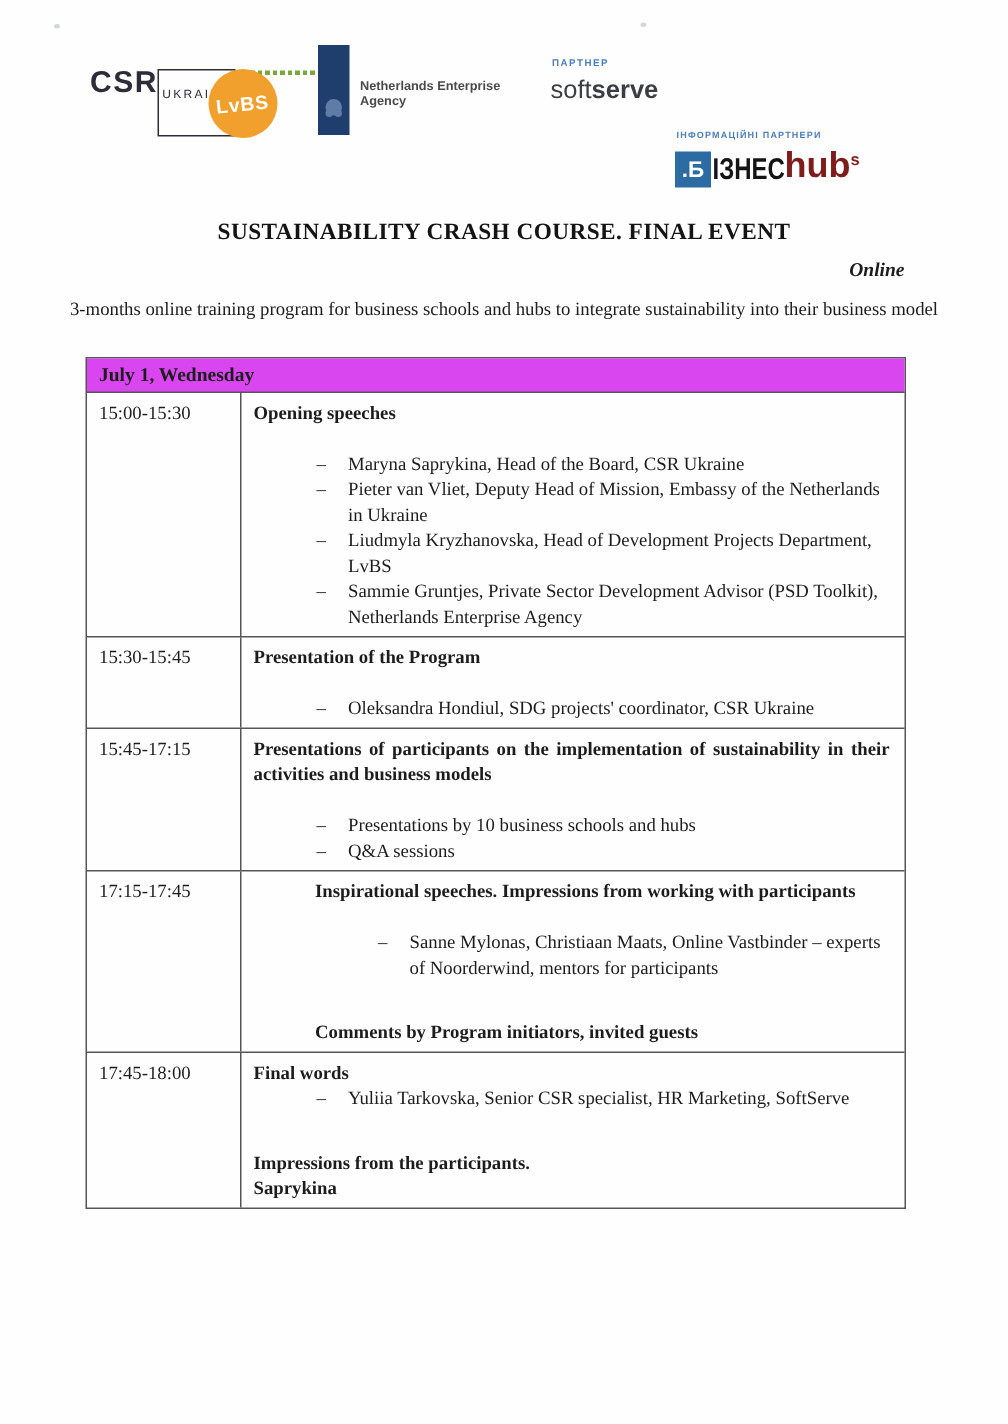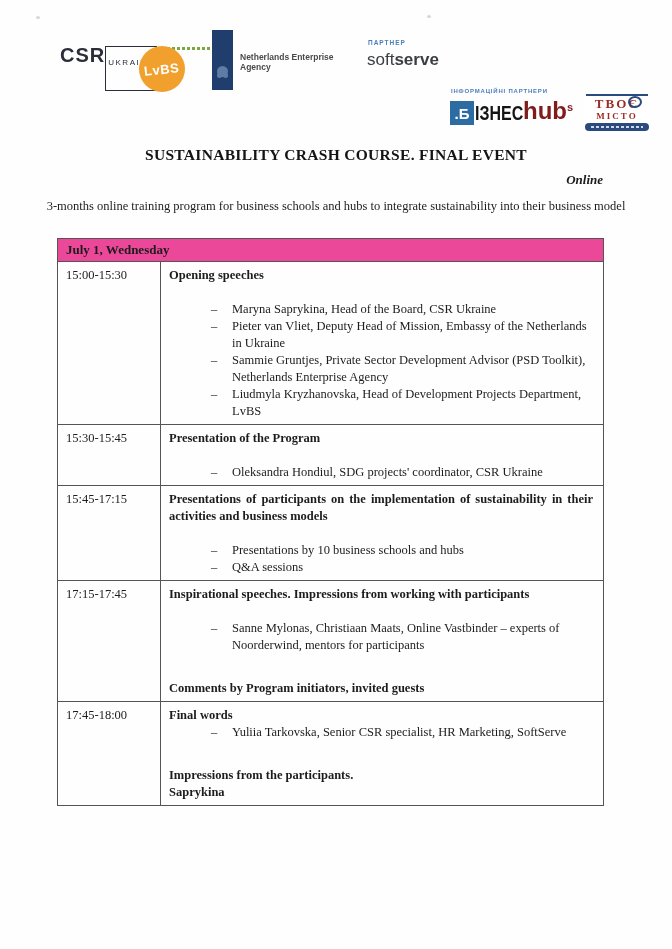--- a/index.html
+++ b/index.html
@@ -82,39 +82,39 @@
   
   .doc-title{position:absolute;left:0;top:146px;width:672px;text-align:center;
     font-weight:bold;font-size:15.5px;letter-spacing:.3px;color:#141414;}
   .online{position:absolute;left:57px;top:172px;width:546px;text-align:right;
     font-weight:bold;font-style:italic;font-size:13px;}
   .intro{position:absolute;left:36px;top:198px;width:600px;text-align:center;
     font-size:12.5px;line-height:16px;}
 
   
   .agenda{position:absolute;left:57px;top:238px;width:547px;border:1px solid #555555;}
-  .day-header{background:#ec4899;border-bottom:1px solid #555555;font-weight:bold;
+  .day-header{background:#d946ef;border-bottom:1px solid #555555;font-weight:bold;
     font-size:13px;padding:3px 8px;min-height:23px;}
   .agenda-row{display:flex;border-bottom:1px solid #555555;}
   .agenda-row:last-child{border-bottom:none;}
   .time-cell{flex:none;width:103px;border-right:1px solid #555555;
     padding:5px 4px 4px 8px;font-size:12.5px;line-height:17px;}
   .content-cell{flex:1;padding:5px 10px 4px 8px;font-size:12.5px;line-height:17px;}
   .row-heading{font-weight:bold;}
   .justify .row-heading{text-align:justify;}
   ul.dashes{margin:0 0 0 42px;padding:0;list-style:none;}
   .gap ul.dashes{margin-top:17px;}
   ul.dashes li{position:relative;padding-left:21px;}
   ul.dashes li::before{content:"\2013";position:absolute;left:0;}
   .footer-block{margin-top:26px;}
   .footer-line{font-weight:bold;}
   .r0{min-height:156px;}
   .r1{min-height:60px;}
   .r2{min-height:90px;}
-  .r3{min-height:101px;}
+  .r3{min-height:101px;gap:41px;}
   .r4{min-height:103px;}
 </style>
 </head>
 <body>
 
 <div class="page">
 
   <div class="speck s1"></div>
   <div class="speck s2"></div>
 
@@ -143,49 +143,40 @@
 
     <div class="info-partners-label">ІНФОРМАЦІЙНІ ПАРТНЕРИ</div>
 
     <div class="biznes">
       <div class="biznes-box">.Б</div>
       <div class="biznes-rest">ІЗНЕС</div>
     </div>
 
     <div class="hub"><span>hub</span><sup>s</sup></div>
 
-    <div class="tvoe">
-      <div class="tvoe-topline"></div>
-      <div class="tvoe-circle"></div>
-      <div class="tvoe-line1">ТВОЄ</div>
-      <div class="tvoe-line2">МІСТО</div>
-      <div class="tvoe-band">
-          <div class="tvoe-band-dots"></div>
-        </div>
-    </div>
 
   </div>
 
   <div class="doc-title">SUSTAINABILITY CRASH COURSE. FINAL EVENT</div>
   <div class="online">Online</div>
   <div class="intro">3-months online training program for business schools and hubs to integrate sustainability into their business model</div>
 
   <div class="agenda">
 
     <div class="day-header">July 1, Wednesday</div>
 
     <div class="agenda-row r0 gap">
       <div class="time-cell">15:00-15:30</div>
       <div class="content-cell">
         <div class="row-heading">Opening speeches</div>
         <ul class="dashes">
           <li>Maryna Saprykina, Head of the Board, CSR Ukraine</li>
           <li>Pieter van Vliet, Deputy Head of Mission, Embassy of the Netherlands in Ukraine</li>
+          <li>Liudmyla Kryzhanovska, Head of Development Projects Department, LvBS</li>
           <li>Sammie Gruntjes, Private Sector Development Advisor (PSD Toolkit), Netherlands Enterprise Agency</li>
-          <li>Liudmyla Kryzhanovska, Head of Development Projects Department, LvBS</li>
         </ul>
       </div>
     </div>
 
     <div class="agenda-row r1 gap">
       <div class="time-cell">15:30-15:45</div>
       <div class="content-cell">
         <div class="row-heading">Presentation of the Program</div>
         <ul class="dashes">
           <li>Oleksandra Hondiul, SDG projects' coordinator, CSR Ukraine</li>

